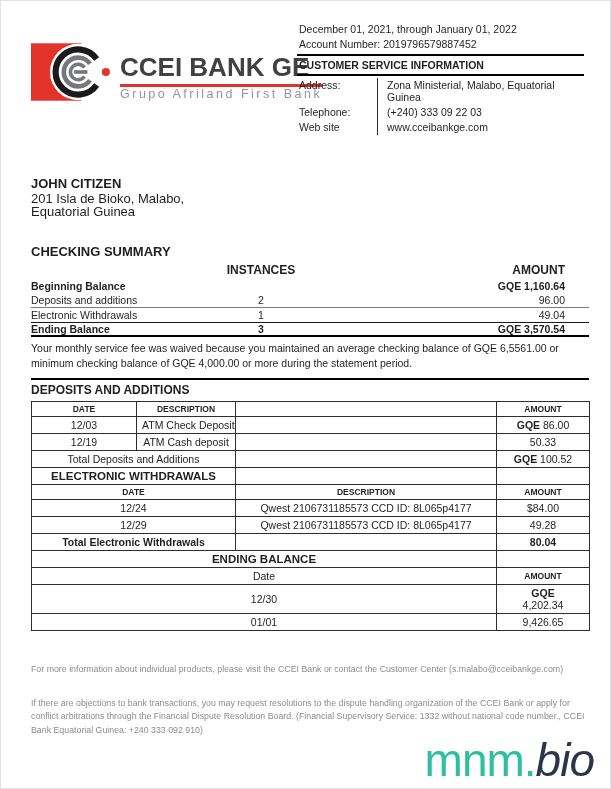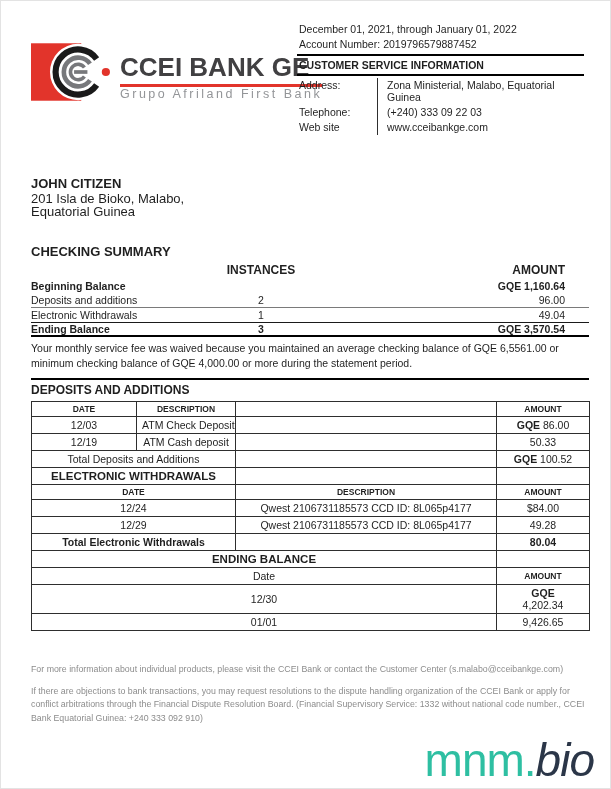--- a/index.html
+++ b/index.html
@@ -51,21 +51,21 @@
   table.stmt td { border:1px solid #2e2e2e; padding:2px 5px; height:14px; vertical-align:middle;
                   overflow:hidden; white-space:nowrap;text-align:center; }
   td.th { font-size:8.5px; font-weight:700; }
   td.th-plain { font-size:10.5px; font-weight:400; }
   td.sec-title { font-size:11.5px; font-weight:700; padding:3px 5px; }
   .b { font-weight:700; }
 
   
   .footer { position:absolute; left:30px; top:662px; width:563px; color:#8c8c8c;
             font-size:8.8px; line-height:1.5; }
-  .footer .p2 { margin-top:9px; }
+  .footer .p2 { margin-top:21px; }
 
   
   .watermark { position:absolute; right:16px; top:734px; font-size:46px; font-weight:400;
                letter-spacing:-1px; white-space:nowrap; z-index:5; line-height:1.1; }
   .wm-a { color:var(--wm-teal); font-style:normal; }
   .wm-b { color:var(--wm-navy); font-style:italic; }
 </style>
 </head>
 <body>
 

